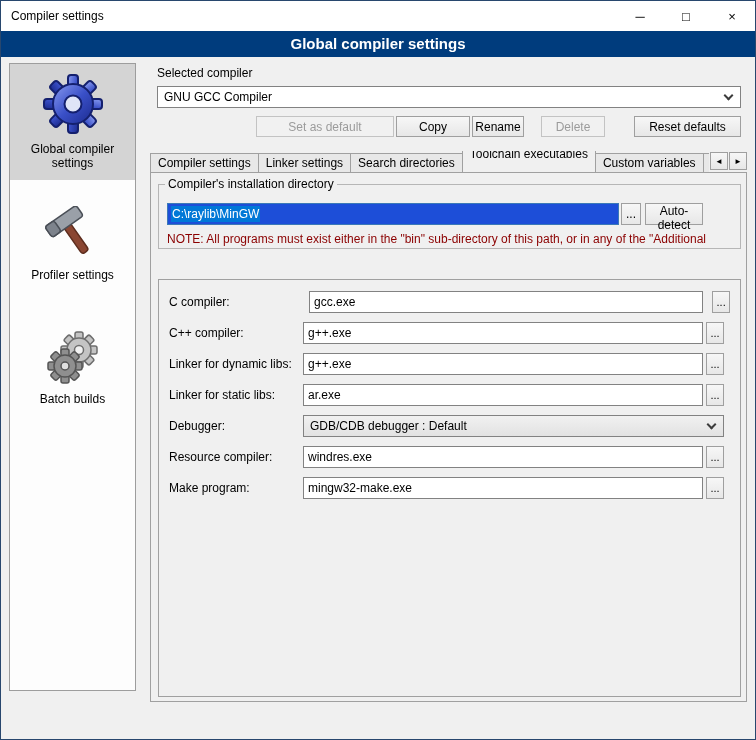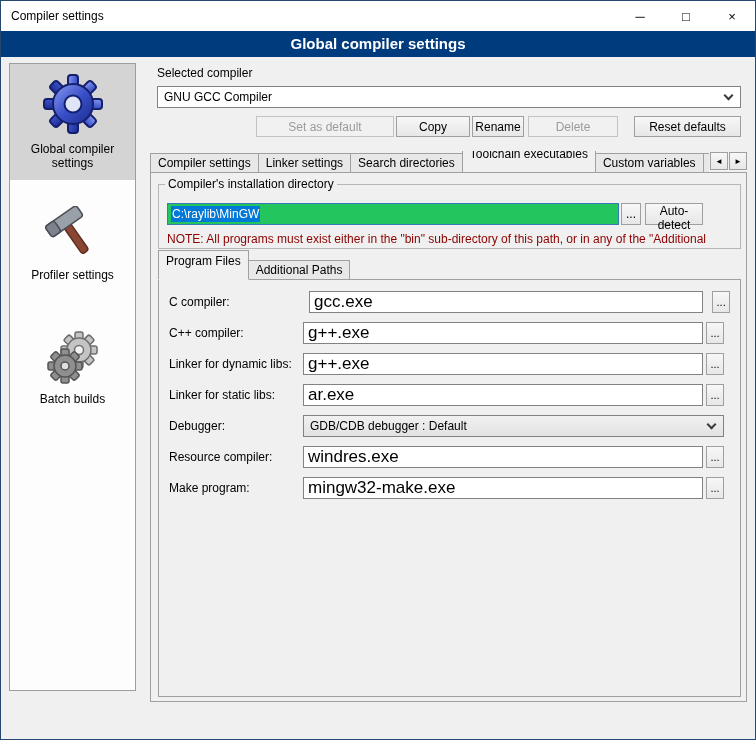--- a/index.html
+++ b/index.html
@@ -41,21 +41,21 @@
           transform:rotate(45deg); margin-left:auto; margin-right:8px; margin-top:-4px; flex:none; }
 
   .btn { border:1px solid #9f9f9f; background:linear-gradient(#f7f7f7,#e7e7e7);
          font-family:inherit; font-size:12px; color:#000; cursor:default;text-align:center; }
   .btn.disabled { color:#9b9b9b; border-color:#c3c3c3; background:#f1f1f1; }
   .btn-row { position:absolute; left:9px; top:53px; width:584px; height:21px; display:flex; }
   .btn-row .btn { height:21px; }
   .b-setdef { margin-left:99px; width:138px; }
   .b-copy   { margin-left:2px; width:74px; }
   .b-rename { margin-left:2px; width:52px; }
-  .b-delete { margin-left:4px; width:90px; }
+  .b-delete { margin-left:17px; width:64px; }
   .b-reset  { margin-left:auto; width:107px; }
 
   
   .tabstrip { position:absolute; left:2px; top:88px; width:597px; height:21px; }
   .tabs-inner { display:flex; align-items:flex-end; height:100%; overflow:hidden; margin-right:38px; }
   .tab { border:1px solid #a0a0a0; border-bottom:none; background:#e8e8e8; height:19px;
          line-height:18px; padding:0 7px; white-space:nowrap; margin-right:-1px; cursor:default; }
   .tab.active { background:#f0f0f0; height:30px; line-height:21px; position:relative; z-index:3;
                 margin-bottom:-1px; border-bottom:1px solid #f0f0f0; }
   .tab.clipped { max-width:36px; overflow:hidden; }
@@ -64,39 +64,39 @@
                 justify-content:center; margin-left:1px; }
 
   .tabpanel { position:absolute; left:2px; top:109px; width:597px; height:530px;
               border:1px solid #a0a0a0; background:#f0f0f0; z-index:1; }
 
   
   .groupbox { position:absolute; left:7px; top:4px; width:583px; height:72px;
               border:1px solid #b6b6b6; }
   .groupbox legend { margin-left:6px; padding:0 3px; }
   .dir-row { position:absolute; left:8px; top:12px; display:flex; height:22px; }
-  .dirbox { width:452px; height:22px; background:#22c55e; border:1px solid #3a79b8;
+  .dirbox { width:452px; height:22px; background:#1d4ed8; border:1px solid #3a79b8;
             display:flex; align-items:center; padding:8px 3px; overflow:hidden; }
   .sel-text { background:#0078d7; color:#fff; padding:1px 1px; white-space:nowrap; }
   .b-dots { width:20px; margin-left:2px; }
   .b-auto { width:58px; margin-left:4px; }
   .note { position:absolute; left:8px; top:41px; right:1px; color:#8b0000;
           white-space:nowrap; overflow:hidden; }
 
   
   .subtabs { position:absolute; left:7px; top:84px; height:22px; display:flex; align-items:flex-end; }
   .subtabs .tab.active { border-bottom:1px solid #f0f0f0; }
   .subpanel { position:absolute; left:7px; top:106px; width:583px; bottom:4px;
               border:1px solid #a0a0a0; background:#f0f0f0; }
 
   .frow { display:flex; align-items:center; height:22px; margin:9px 10px 0 10px; }
   .frow:first-child { margin-top:11px;gap:6px; }
   .flabel { width:134px; flex:none; }
   .tfield { width:400px; height:22px; border:1px solid #828282; background:#fff;
-            padding:0 4px; font-family:inherit; font-size:17px; }
+            padding:0 4px; font-family:inherit; font-size:12px; }
   .dots-sm { width:18px; height:22px; margin-left:3px; font-size:11px; }
   .dbg-combo { width:421px; background:linear-gradient(#f1f1f1,#e2e2e2); }
 
   
   .footer { position:absolute; right:16px; bottom:9px; display:flex; gap:13px; }
   .footer .btn { width:71px; height:22px; }
 </style>
 </head>
 <body>
 
@@ -207,24 +207,20 @@
         <div class="dir-row">
           <div class="dirbox">
             <span class="sel-text">C:\raylib\MinGW</span>
           </div>
           <button class="btn b-dots">...</button>
           <button class="btn b-auto">Auto-detect</button>
         </div>
         <div class="note">NOTE: All programs must exist either in the "bin" sub-directory of this path, or in any of the "Additional</div>
       </fieldset>
 
-      <div class="subtabs">
-        <div class="tab active">Program Files</div>
-        <div class="tab">Additional Paths</div>
-      </div>
 
       <div class="subpanel">
         <div class="frow">
           <span class="flabel">C compiler:</span>
           <input class="tfield" value="gcc.exe" style="">
           <button class="btn dots-sm">...</button>
         </div>
         <div class="frow">
           <span class="flabel">C++ compiler:</span>
           <input class="tfield" value="g++.exe" style="">

